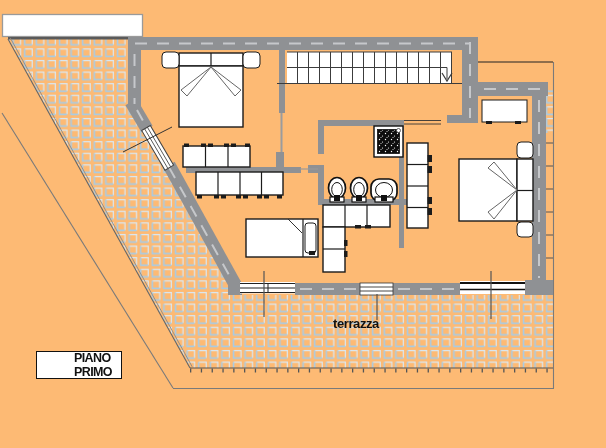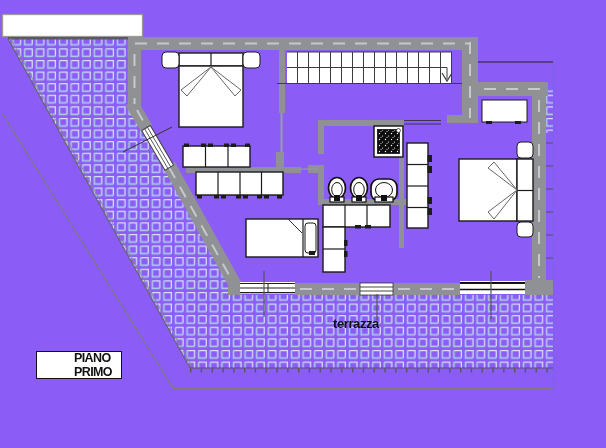--- a/index.html
+++ b/index.html
@@ -1,17 +1,17 @@
 <!DOCTYPE html>
 <html style="--wall-gray: #8f9194; --wall-dash: #c6c8cb; --tile-strong: #a8cbe4; --tile-light: #d9e9f5; --line-dark: #1b1b1b; --outline-gray: #7a7a7a;"><head>
 <meta charset="utf-8">
 <style>
   html,body{margin:0;padding:0;background:#ffffff;}
   .stage{
-    position:relative;width:606px;height:448px;background:#8b5cf6;
+    position:relative;width:606px;height:448px;background:#fdba74;
     font-family:"Liberation Sans",sans-serif;overflow:hidden;
   }
   .stage svg{position:absolute;left:0;top:0;}
   .wall{fill:var(--wall-gray);}
   .wallLine{stroke:var(--wall-gray);stroke-width:13;fill:none;}
   .dash{stroke:var(--wall-dash);stroke-width:2;fill:none;stroke-dasharray:12 10;}
   .furn{fill:#ffffff;stroke:var(--line-dark);stroke-width:1.4;}
   .furnThin{fill:#ffffff;stroke:var(--line-dark);stroke-width:1;}
   .tab{fill:var(--line-dark);stroke:none;}
   .thinLine{stroke:#3c3c3c;stroke-width:1;fill:none;}

